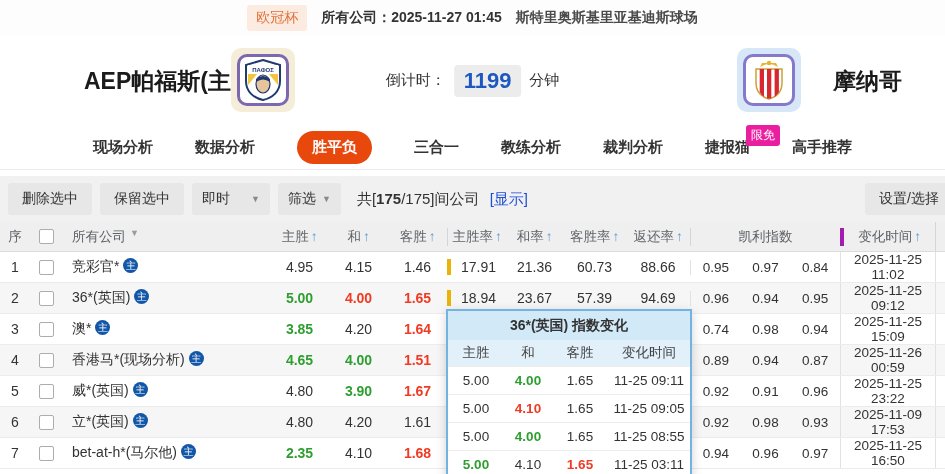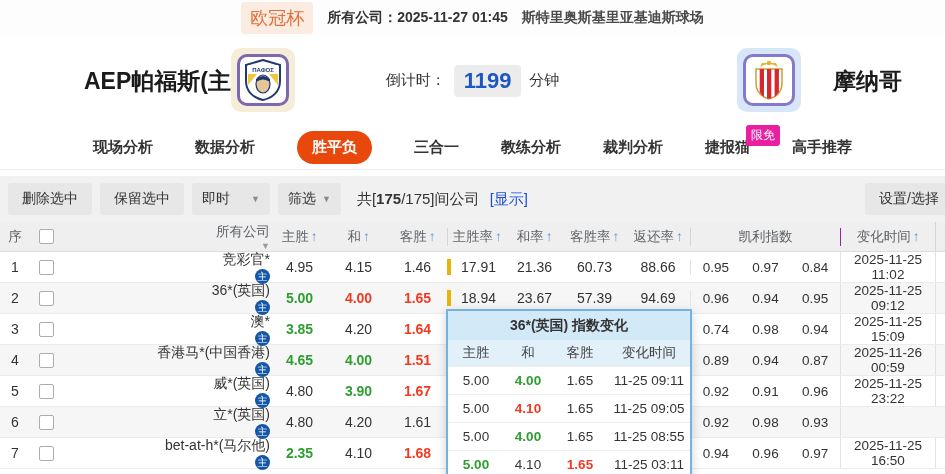--- a/index.html
+++ b/index.html
@@ -1,21 +1,21 @@
 <!DOCTYPE html>
 <html><head>
 <meta charset="utf-8">
 <style>
   * { margin:0; padding:0; box-sizing:border-box; }
   body { font-family:"Liberation Sans","DejaVu Sans",sans-serif; background:#fff; }
   .screen { width:945px; height:474px; position:relative; overflow:hidden; background:#fff; }
 
   
   .top-bar { height:36px; display:flex; align-items:center; justify-content:center; gap:14px; background:#fdfdfd; }
-  .league-badge { background:#fcebe0; color:#e2703a; font-size:18px; padding:4px 9px; border-radius:3px; }
+  .league-badge { background:#fcebe0; color:#e2703a; font-size:14px; padding:4px 9px; border-radius:3px; }
   .kickoff { font-size:14px; font-weight:bold; color:#333; }
   .venue { font-size:14px; font-weight:600; color:#4a4a4a; }
 
   
   .match-header { height:89px; position:relative; background:#fff; }
   .home-name { position:absolute; left:84px; top:30px; font-size:23px; font-weight:bold; color:#1b1b1b; }
   .away-name { position:absolute; left:833px; top:30px; font-size:23px; font-weight:bold; color:#1b1b1b; }
   .logo-box { position:absolute; top:12px; width:64px; height:64px; border-radius:10px; display:flex; align-items:center; justify-content:center; }
   .logo-box.home { left:231px; background:#f6edd9; }
   .logo-box.away { left:737px; background:#d8e7f8; }
@@ -44,30 +44,30 @@
   .settings-btn { margin-left:auto; margin-right:-16px; }
 
   
   .table-wrap { position:relative; background:#fff; }
   .thead { height:30px; background:#efefef; display:flex; align-items:center; font-size:13.5px; color:#5f6368; border-bottom:1px solid #dcdcdc; }
   .tr { height:31px; display:flex; align-items:center; font-size:14px; color:#333; border-bottom:1px solid #ececec; background:#fff; }
   .tr.alt { background:#f6f6f6; }
   .c { text-align:center; }
   .c-no { width:30px; }
   .c-cb { width:32px; }
-  .c-company { width:208px; text-align:left; padding-left:10px; display:flex; align-items:flex-end;flex-direction:column; }
+  .c-company { width:208px; text-align:left; padding-left:10px; display:flex; align-items:flex-start; }
   .c-o { width:59px; }
   .c-r1 { width:59px; border-left:4px solid #eab308; }
   .thead .c-r1 { border-left:1px solid #d5d5d5; }
   .c-r2 { width:57px; } .c-r3 { width:63px; } .c-r4 { width:64px; }
   .c-kelly { width:150px; display:flex; border-left:1px solid #e2e2e2; }
   .thead .c-kelly { border-left:1px solid #d5d5d5; justify-content:center; }
   .c-k { width:50px; text-align:center; font-size:13.5px; }
   .c-time { width:95px; border-left:1px solid #e2e2e2; font-size:13.5px; }
-  .thead .c-time { border-left:1px solid #a21caf; }
+  .thead .c-time { border-left:4px solid #a21caf; }
   .c-extra { width:10px; border-left:1px solid #e2e2e2; height:100%; }
   .thead .c-extra { border-left:1px solid #d5d5d5; }
   .sort { color:#5b9bd5; font-weight:bold; margin-left:2px; }
   .h-caret { font-size:9px; color:#9a9a9a; margin-left:4px; }
   .ckb { appearance:none; -webkit-appearance:none; width:15px; height:15px; border:1px solid #adadad; border-radius:2px; background:#fff; vertical-align:middle; cursor:pointer; }
   .host { display:inline-block; width:15px; height:15px; background:#1256a8; color:#fff; font-size:10px; line-height:15px; text-align:center; border-radius:50%; margin-left:4px; flex:none; }
   .g { color:#2e9e30; font-weight:bold; }
   .r { color:#ef3b24; font-weight:bold; }
 
   
@@ -245,21 +245,21 @@
           <span class="c-k">0.94</span>
         </div>
       <div class="c c-time">2025-11-25 15:09</div>
       <div class="c-extra"></div>
     </div>
 
     <div class="tr alt">
       <div class="c c-no">4</div>
       <div class="c c-cb"><input type="checkbox" class="ckb" style=""></div>
       <div class="c-company">
-          <span>香港马*(中国香港)</span>
+          <span>香港马*(现场分析)</span>
           <span class="host">主</span>
         </div>
       <div class="c c-o g">4.65</div>
       <div class="c c-o g">4.00</div>
       <div class="c c-o r">1.51</div>
       <div class="c c-r1"></div>
       <div class="c c-r2"></div>
       <div class="c c-r3"></div>
       <div class="c c-r4"></div>
       <div class="c-kelly">
@@ -306,20 +306,21 @@
       <div class="c c-o">1.61</div>
       <div class="c c-r1"></div>
       <div class="c c-r2"></div>
       <div class="c c-r3"></div>
       <div class="c c-r4"></div>
       <div class="c-kelly">
           <span class="c-k">0.92</span>
           <span class="c-k">0.98</span>
           <span class="c-k">0.93</span>
         </div>
+      <div class="c c-time">2025-11-09 17:53</div>
       <div class="c-extra"></div>
     </div>
 
     <div class="tr">
       <div class="c c-no">7</div>
       <div class="c c-cb"><input type="checkbox" class="ckb" style=""></div>
       <div class="c-company">
           <span>bet-at-h*(马尔他)</span>
           <span class="host">主</span>
         </div>

